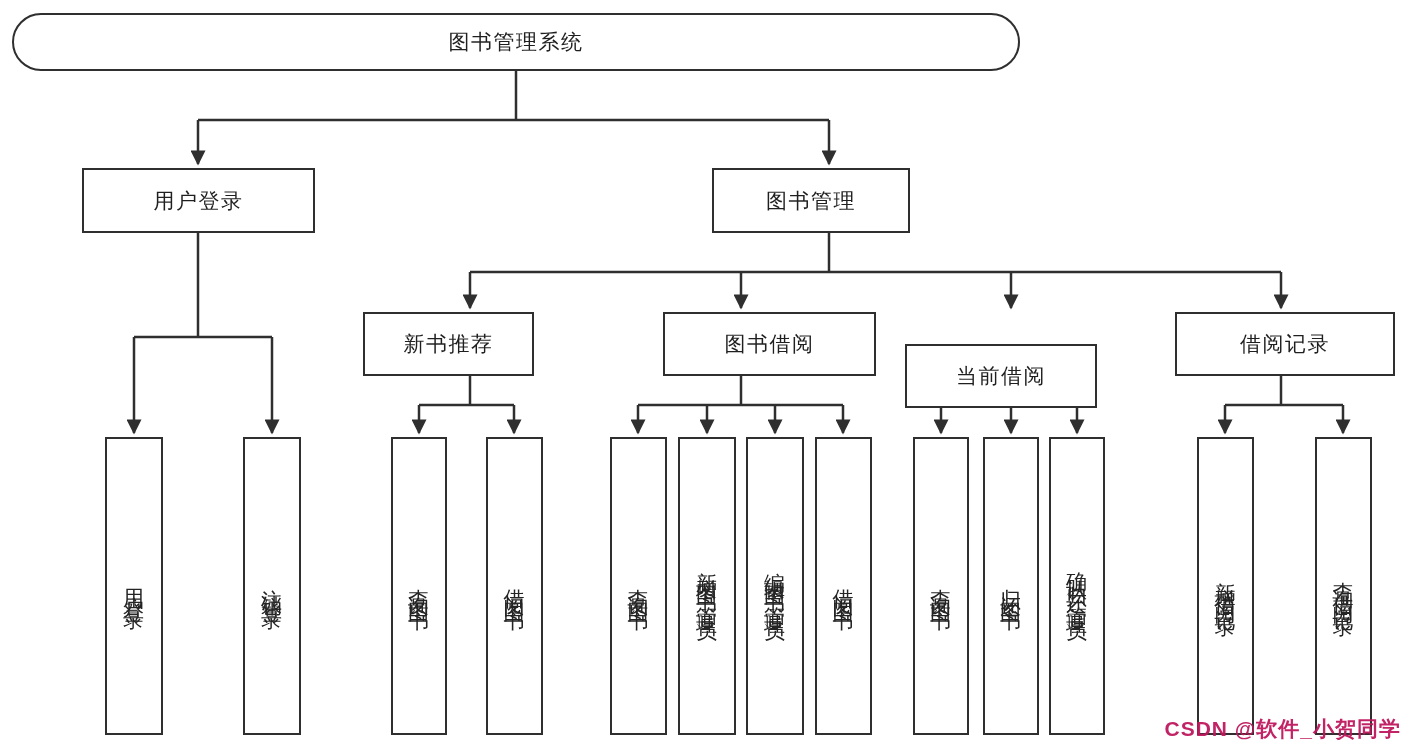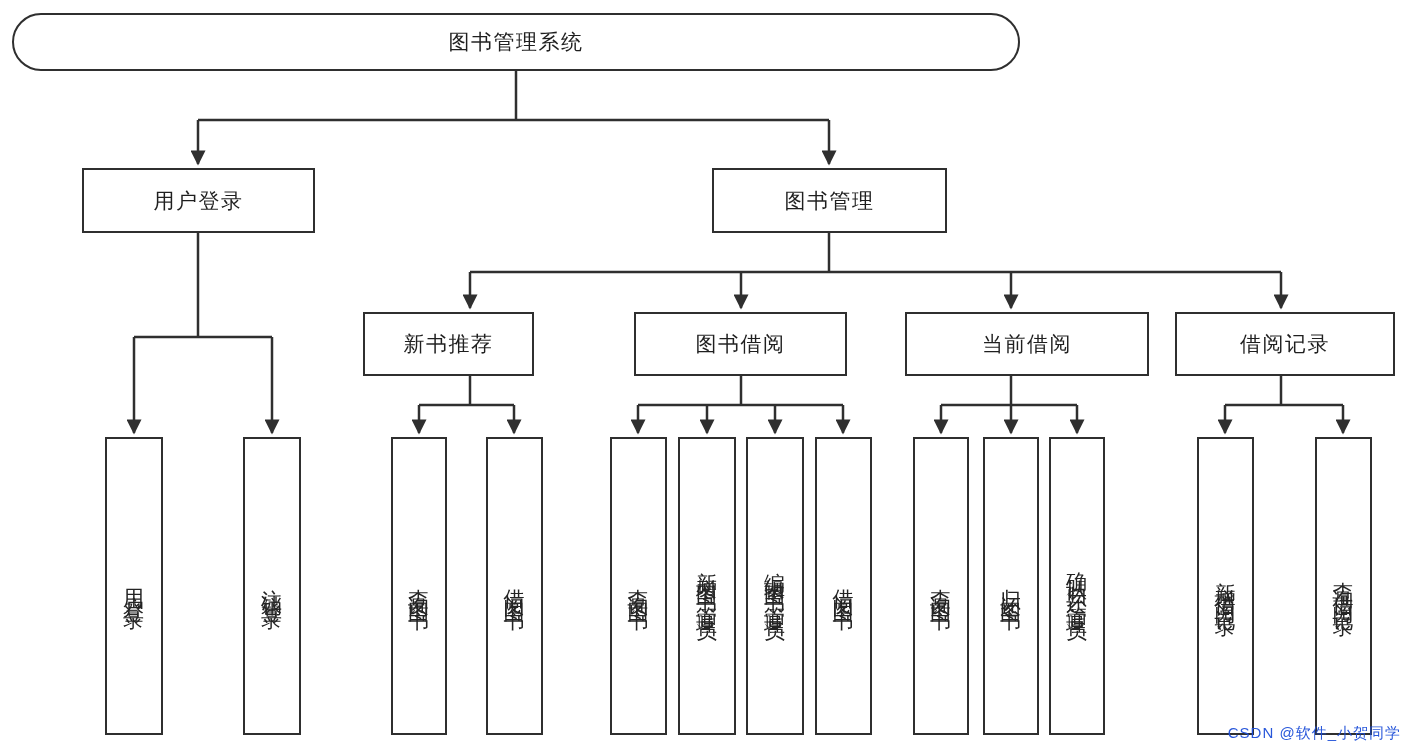--- a/index.html
+++ b/index.html
@@ -33,26 +33,26 @@
     justify-content: center;
     color: #1f1f1f;
     font-size: 21px;
     letter-spacing: 1.5px;
     z-index: 2;
   }
   
   .n-root { left: 12px; top: 13px; width: 1008px; height: 58px; border-radius: 29px; }
   
   .n-user-login { left: 82px;  top: 168px; width: 233px; height: 65px; }
-  .n-book-mgmt  { left: 712px; top: 168px; width: 235px; height: 65px; }
+  .n-book-mgmt  { left: 712px; top: 168px; width: 198px; height: 65px; }
   
   .lvl3 { top: 312px; height: 64px; }
   .n-new-books      { left: 363px;  width: 171px; }
-  .n-book-borrow    { left: 634px;  width: 213px; }
-  .n-current-borrow { left: 905px;  width: 244px; }
+  .n-book-borrow    { left: 663px;  width: 213px; }
+  .n-current-borrow { left: 905px;  width: 192px; margin-top: 32px; }
   .n-borrow-records { left: 1175px; width: 220px; }
   
   .leaf {
     top: 437px;
     height: 298px;
     font-size: 21px;
     letter-spacing: 0;
     padding: 6px 0;
   }
   .leaf .vtext {
@@ -72,26 +72,27 @@
   .lf-8  { left: 815px;  width: 57px; }
   .lf-9  { left: 913px;  width: 56px; }
   .lf-10 { left: 983px;  width: 56px; }
   .lf-11 { left: 1049px; width: 56px; }
   .lf-12 { left: 1197px; width: 57px; }
   .lf-13 { left: 1315px; width: 57px; }
   .watermark {
     position: absolute;
     right: 4px;
     bottom: 4px;
-    font-size: 15px;
-    color: #1d4ed8;
+    font-size: 21px;
+    color: #be185d;
     letter-spacing: 1px;
     z-index: 5;
     opacity: 0.95;
     white-space: nowrap;
+    font-weight: bold;
   }
 </style>
 </head>
 <body>
 
 <div id="canvas">
 
   <svg id="connectors" viewBox="0 0 1405 747" xmlns="http://www.w3.org/2000/svg">
     <defs>
       <marker id="arrow" viewBox="0 0 10 10" refX="9" refY="5" markerWidth="8" markerHeight="6" orient="auto-start-reverse">

